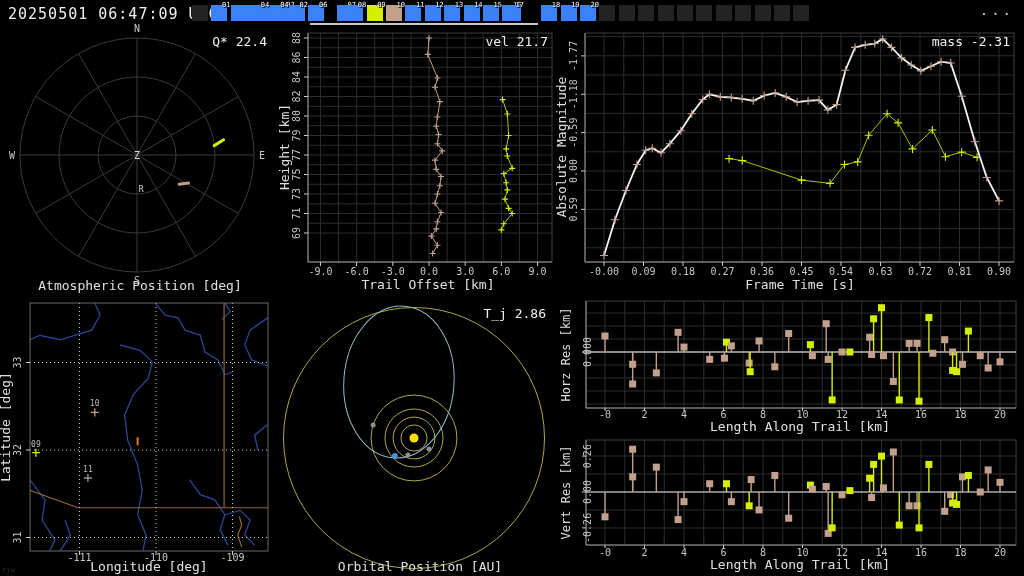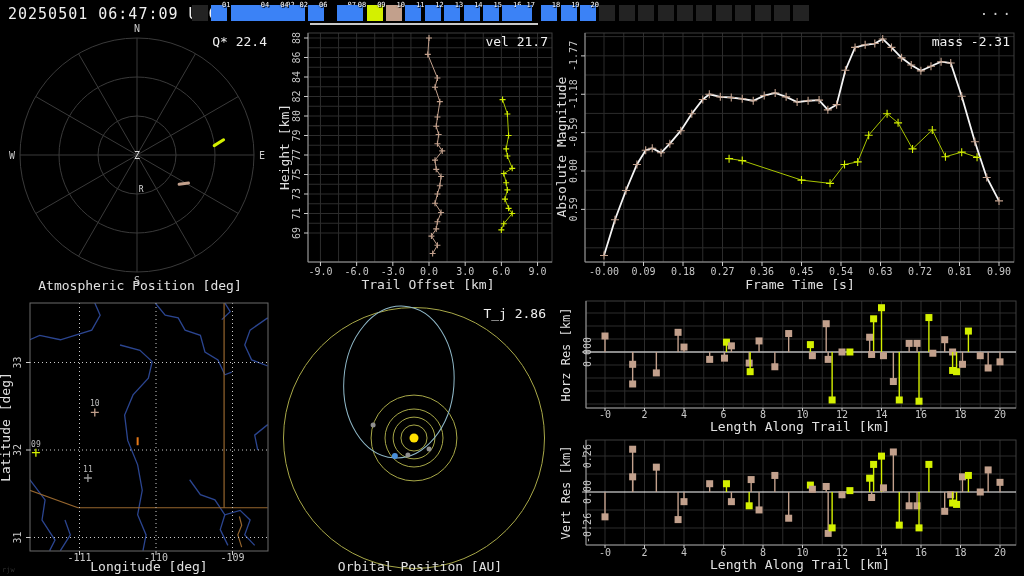--- a/index.html
+++ b/index.html
@@ -67,21 +67,21 @@
         </div>
         <div class="frame" style="left: 463.6px;">
           <span class="num">14</span>
         </div>
         <div class="frame" style="left: 483px;">
           <span class="num">15</span>
         </div>
         <div class="frame" style="left: 502.4px;">
           <span class="num">16</span>
         </div>
-        <div class="frame" style="left: 505px; margin-left: 11px;">
+        <div class="frame" style="left: 505px;">
           <span class="num">17</span>
         </div>
         <div class="frame" style="left: 541.2px;">
           <span class="num">18</span>
         </div>
         <div class="frame" style="left: 560.6px;">
           <span class="num">19</span>
         </div>
         <div class="frame" style="left: 580px;">
           <span class="num">20</span>

